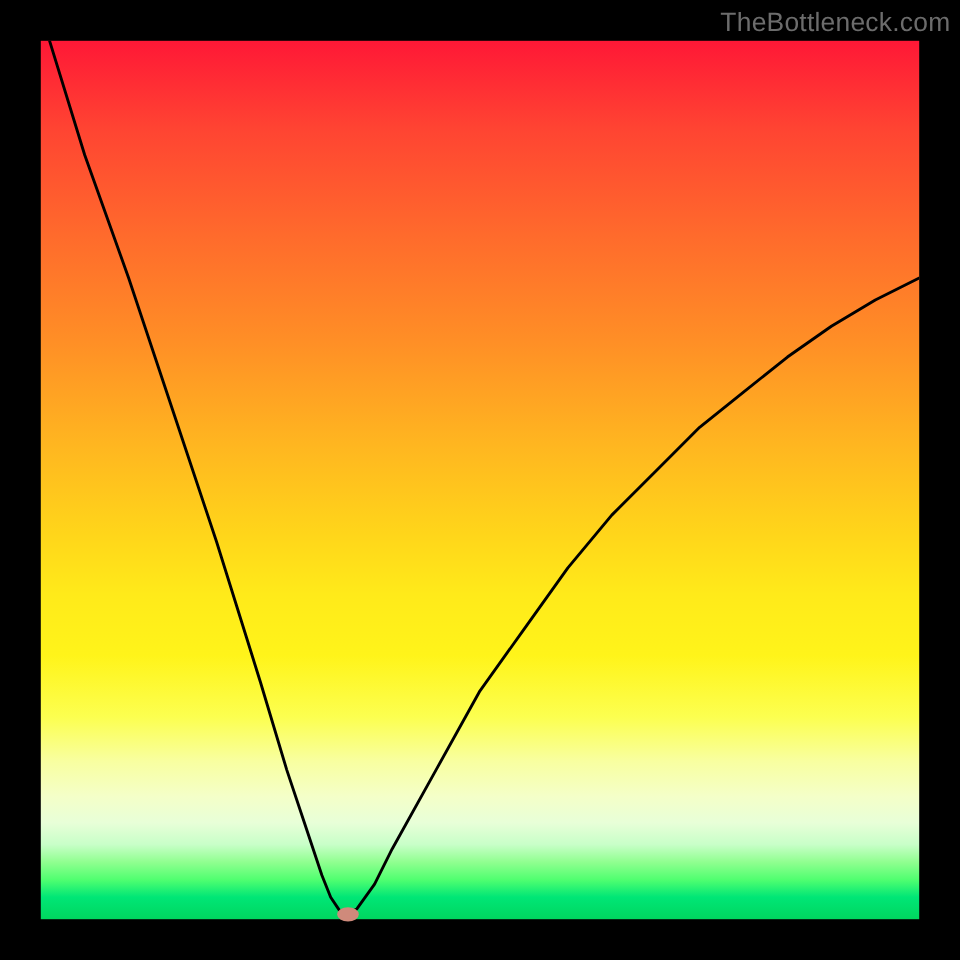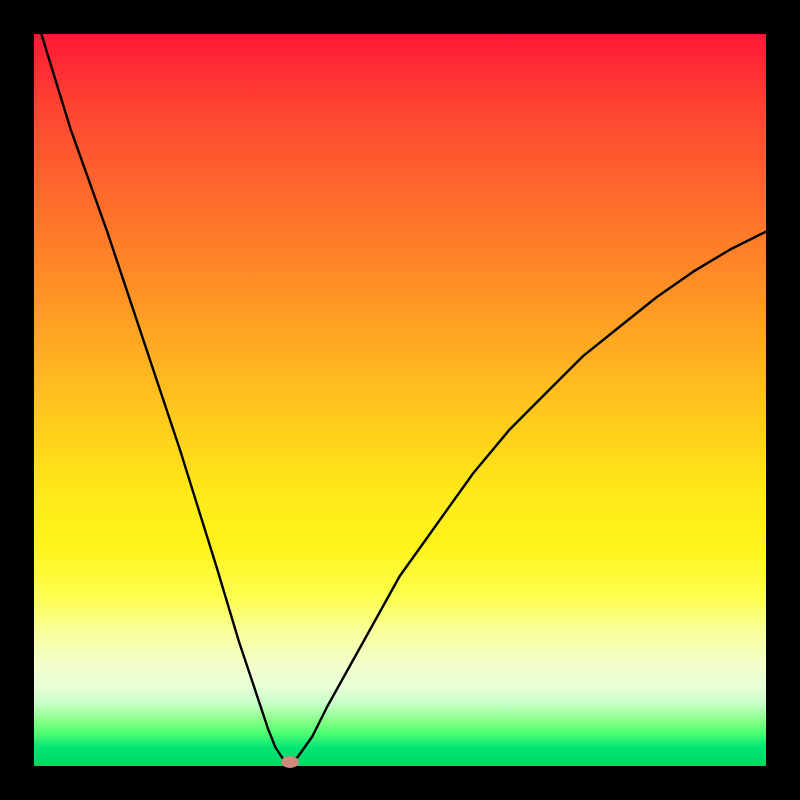--- a/index.html
+++ b/index.html
@@ -69,13 +69,14 @@
 </head>
 <body>
 
 <div class="frame">
   <div class="plot-area">
     <svg class="curve" width="732" height="732" viewBox="0 0 732 732" preserveAspectRatio="none">
       <path id="curve-path" d="M7.32 0.00 L36.60 95.16 L73.20 197.64 L109.80 307.44 L146.40 417.24 L183.00 534.36 L204.96 607.56 L219.60 651.48 L234.24 695.40 L241.56 713.70 L248.88 724.68 L256.20 727.61 L263.52 723.22 L278.16 702.72 L292.80 673.44 L329.40 607.56 L366.00 541.68 L402.60 490.44 L439.20 439.20 L475.80 395.28 L512.40 358.68 L549.00 322.08 L585.60 292.80 L622.20 263.52 L658.80 237.90 L695.40 215.94 L732.00 197.64" fill="none" stroke="#000" stroke-width="2.4" stroke-linejoin="round" stroke-linecap="round"></path>
     </svg>
     <div id="marker" class="marker" style="left: 256.2px; top: 727.608px;"></div>
   </div>
+  <div class="watermark">TheBottleneck.com</div>
 </div>
 
 </body></html>

